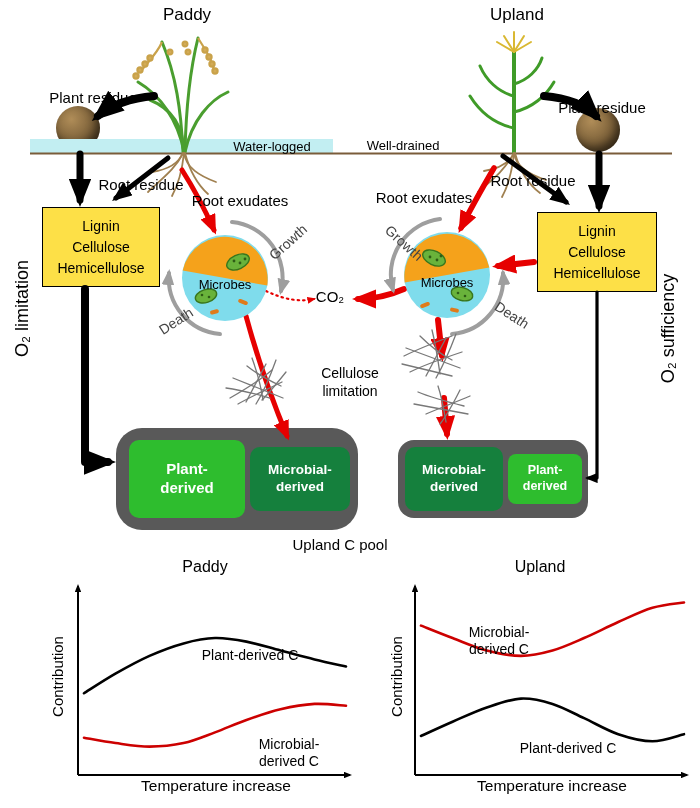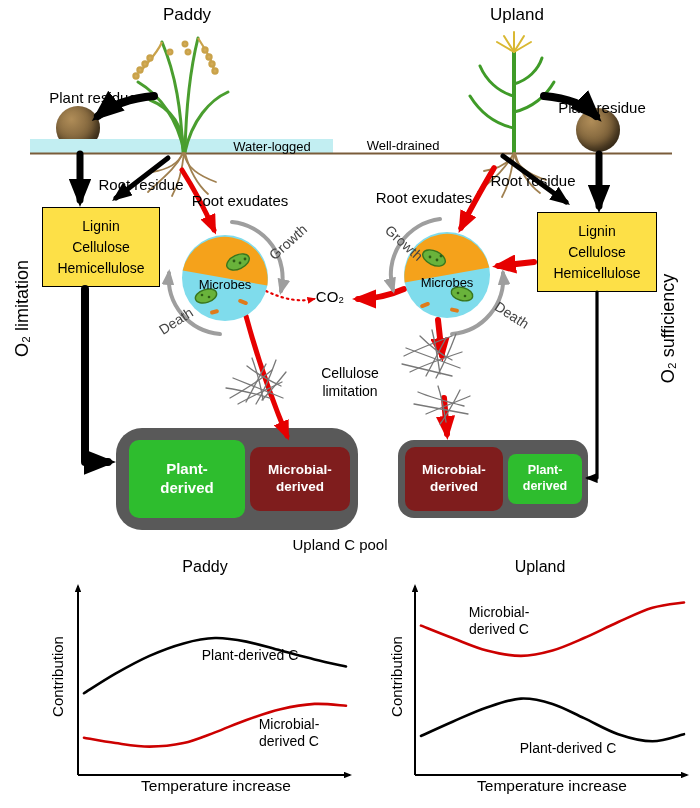--- a/index.html
+++ b/index.html
@@ -16,23 +16,23 @@
   .rot{text-align:center;}
   .sphere{width:44px;height:44px;border-radius:50%;
     background:radial-gradient(circle at 35% 30%, #b08d58, #7a5f38 55%, #4a381f 95%);
     box-shadow:inset -4px -5px 8px rgba(0,0,0,.45);}
   .lignin{background:#fde047;border:1.6px solid #000;text-align:center;font-size:14px;line-height:1.5;
     padding-top:8px;box-sizing:border-box;}
   .pool{background:#595959;border-radius:26px;}
   .pbox{position:absolute;border-radius:10px;color:#fff;font-weight:bold;text-align:center;
     display:flex;flex-direction:column;justify-content:center;line-height:1.25;}
   .green{background:#2ebd2e;}
-  .orange{background:#7f1d1d;}
+  .orange{background:#15803d;}
   .chart-lbl{font-size:14px;text-align:right;}
-  .wrap2{white-space:normal;text-align:center;line-height:1.2;}
+  .wrap2{white-space:normal;text-align:center;line-height:1.2;margin-top:20px;}
 </style>
 </head>
 <body>
 
 <div id="canvas">
 
   <div class="under sphere" style="left:56px;top:106px;"></div>
   <div class="under sphere" style="left:576px;top:108px;"></div>
 
   <div class="under lignin" style="left:42px;top:207px;width:118px;height:80px;">

